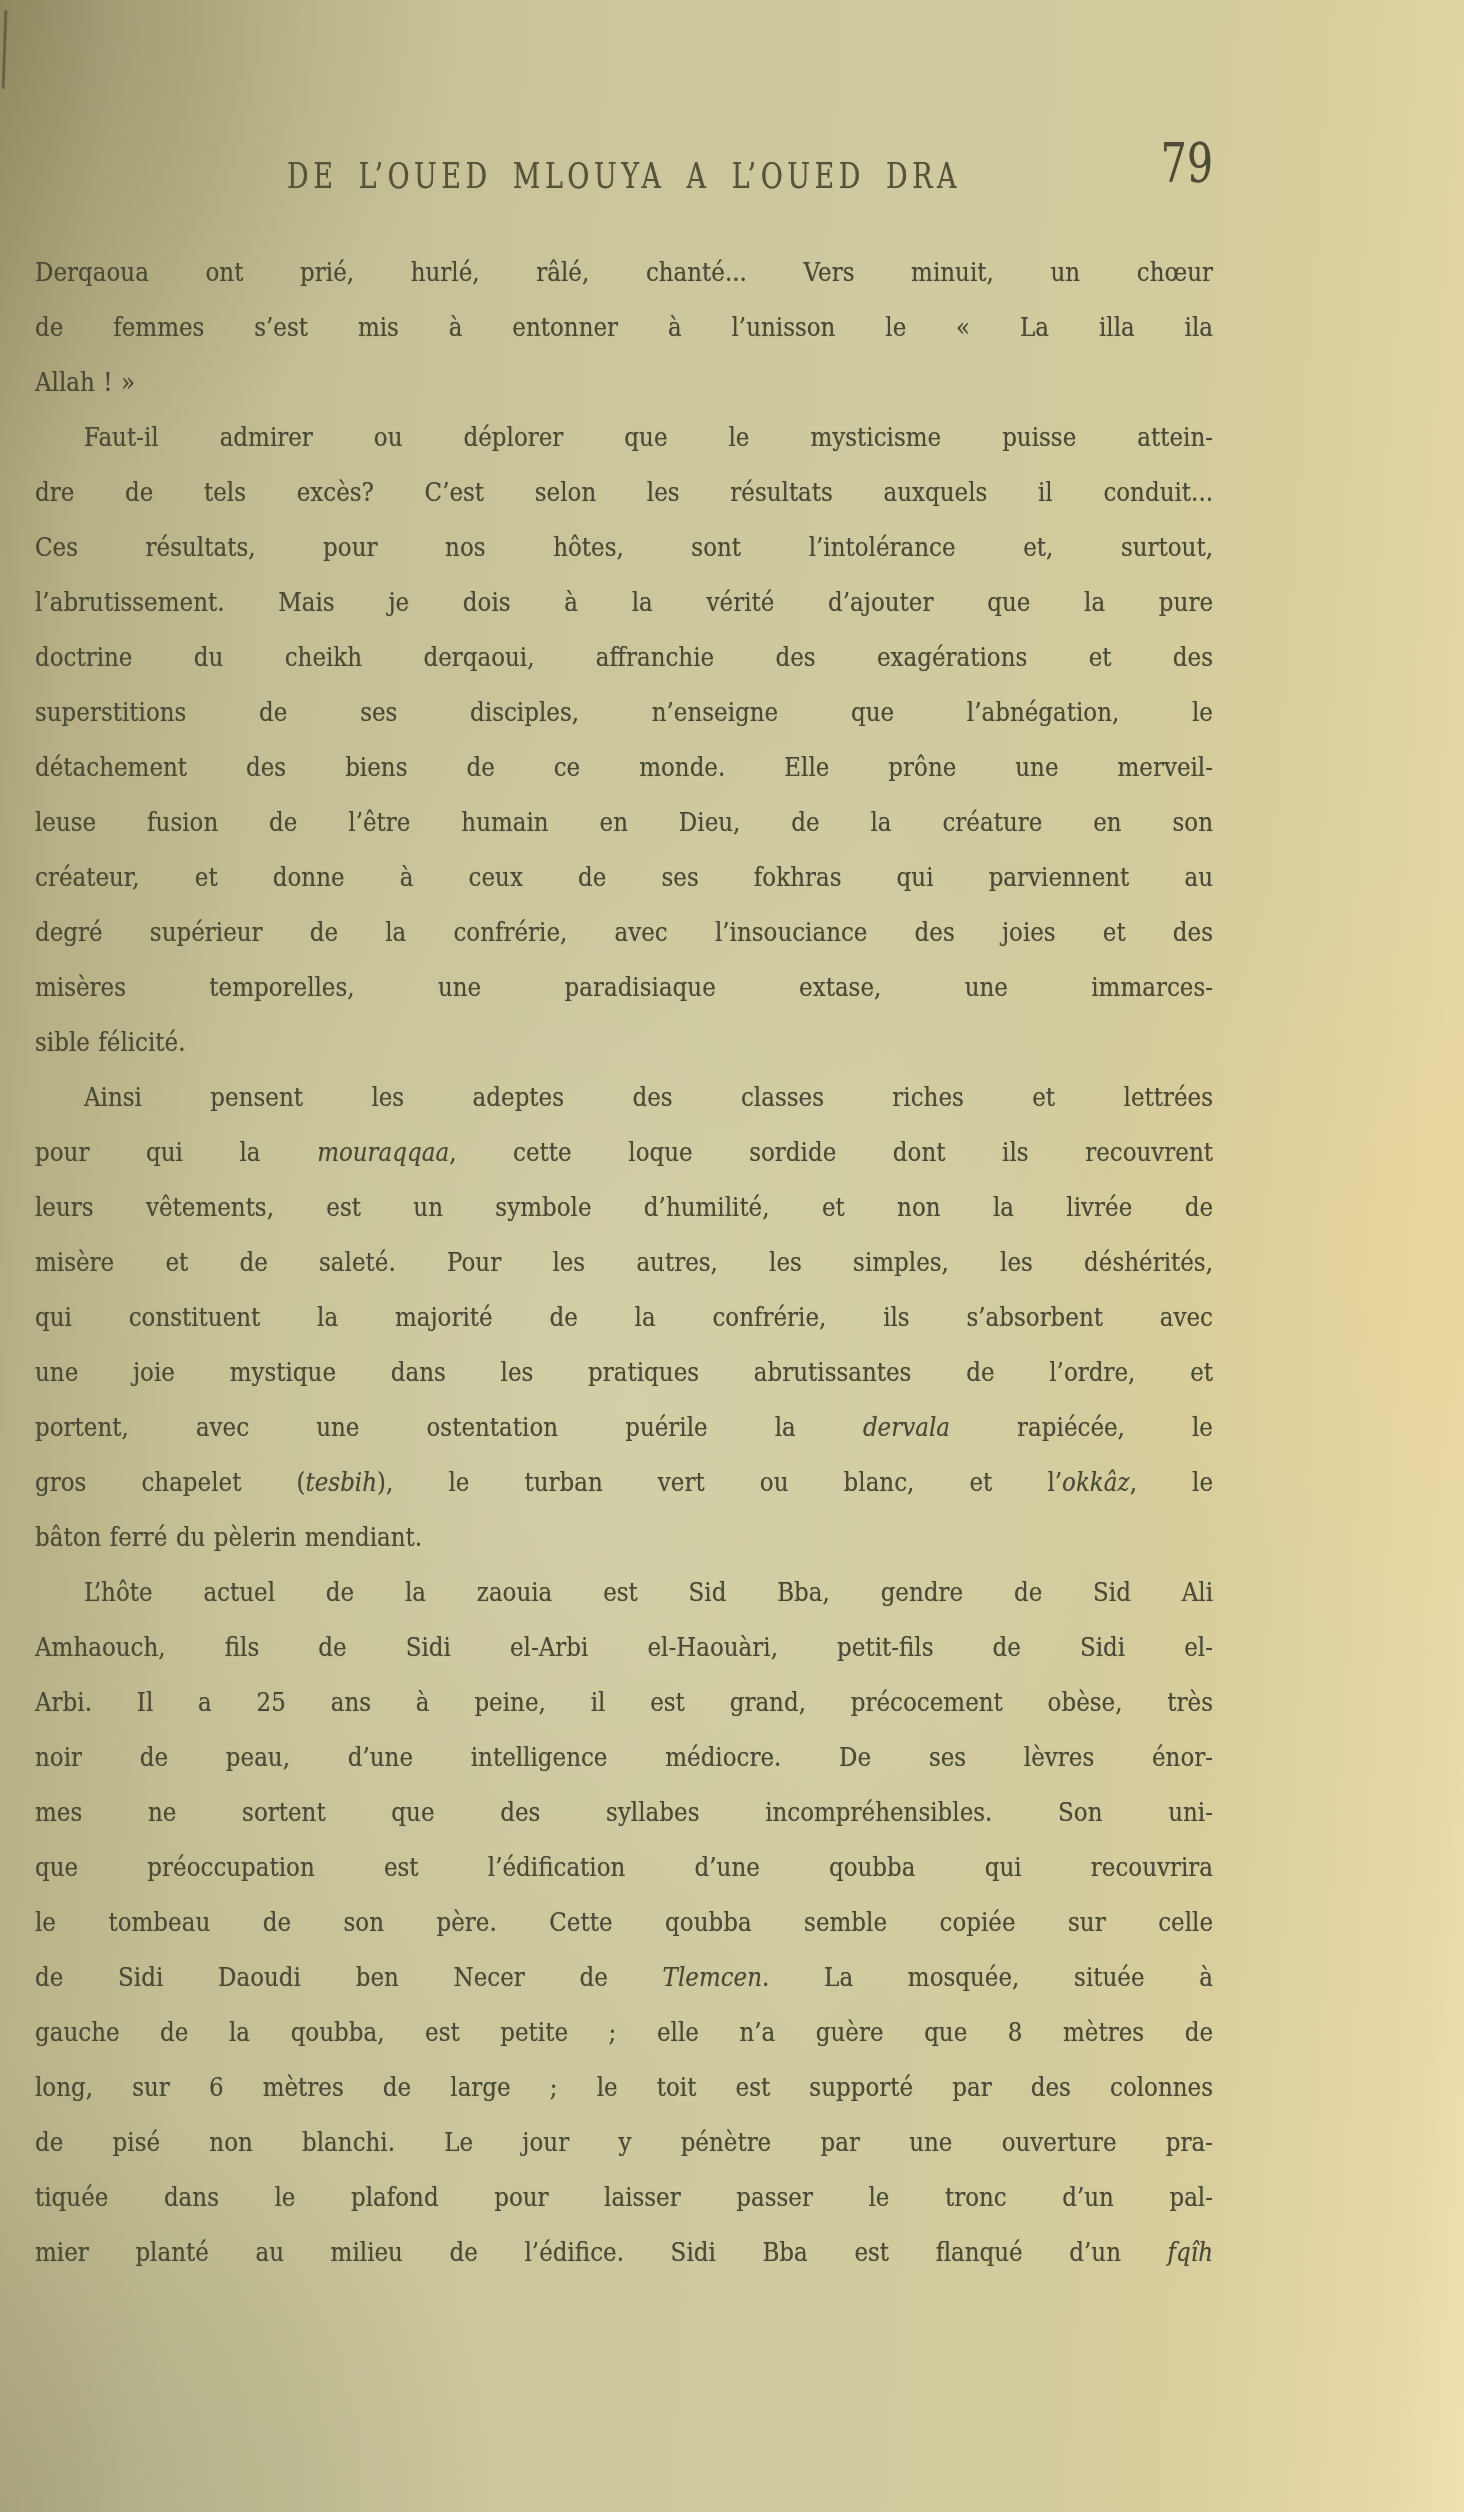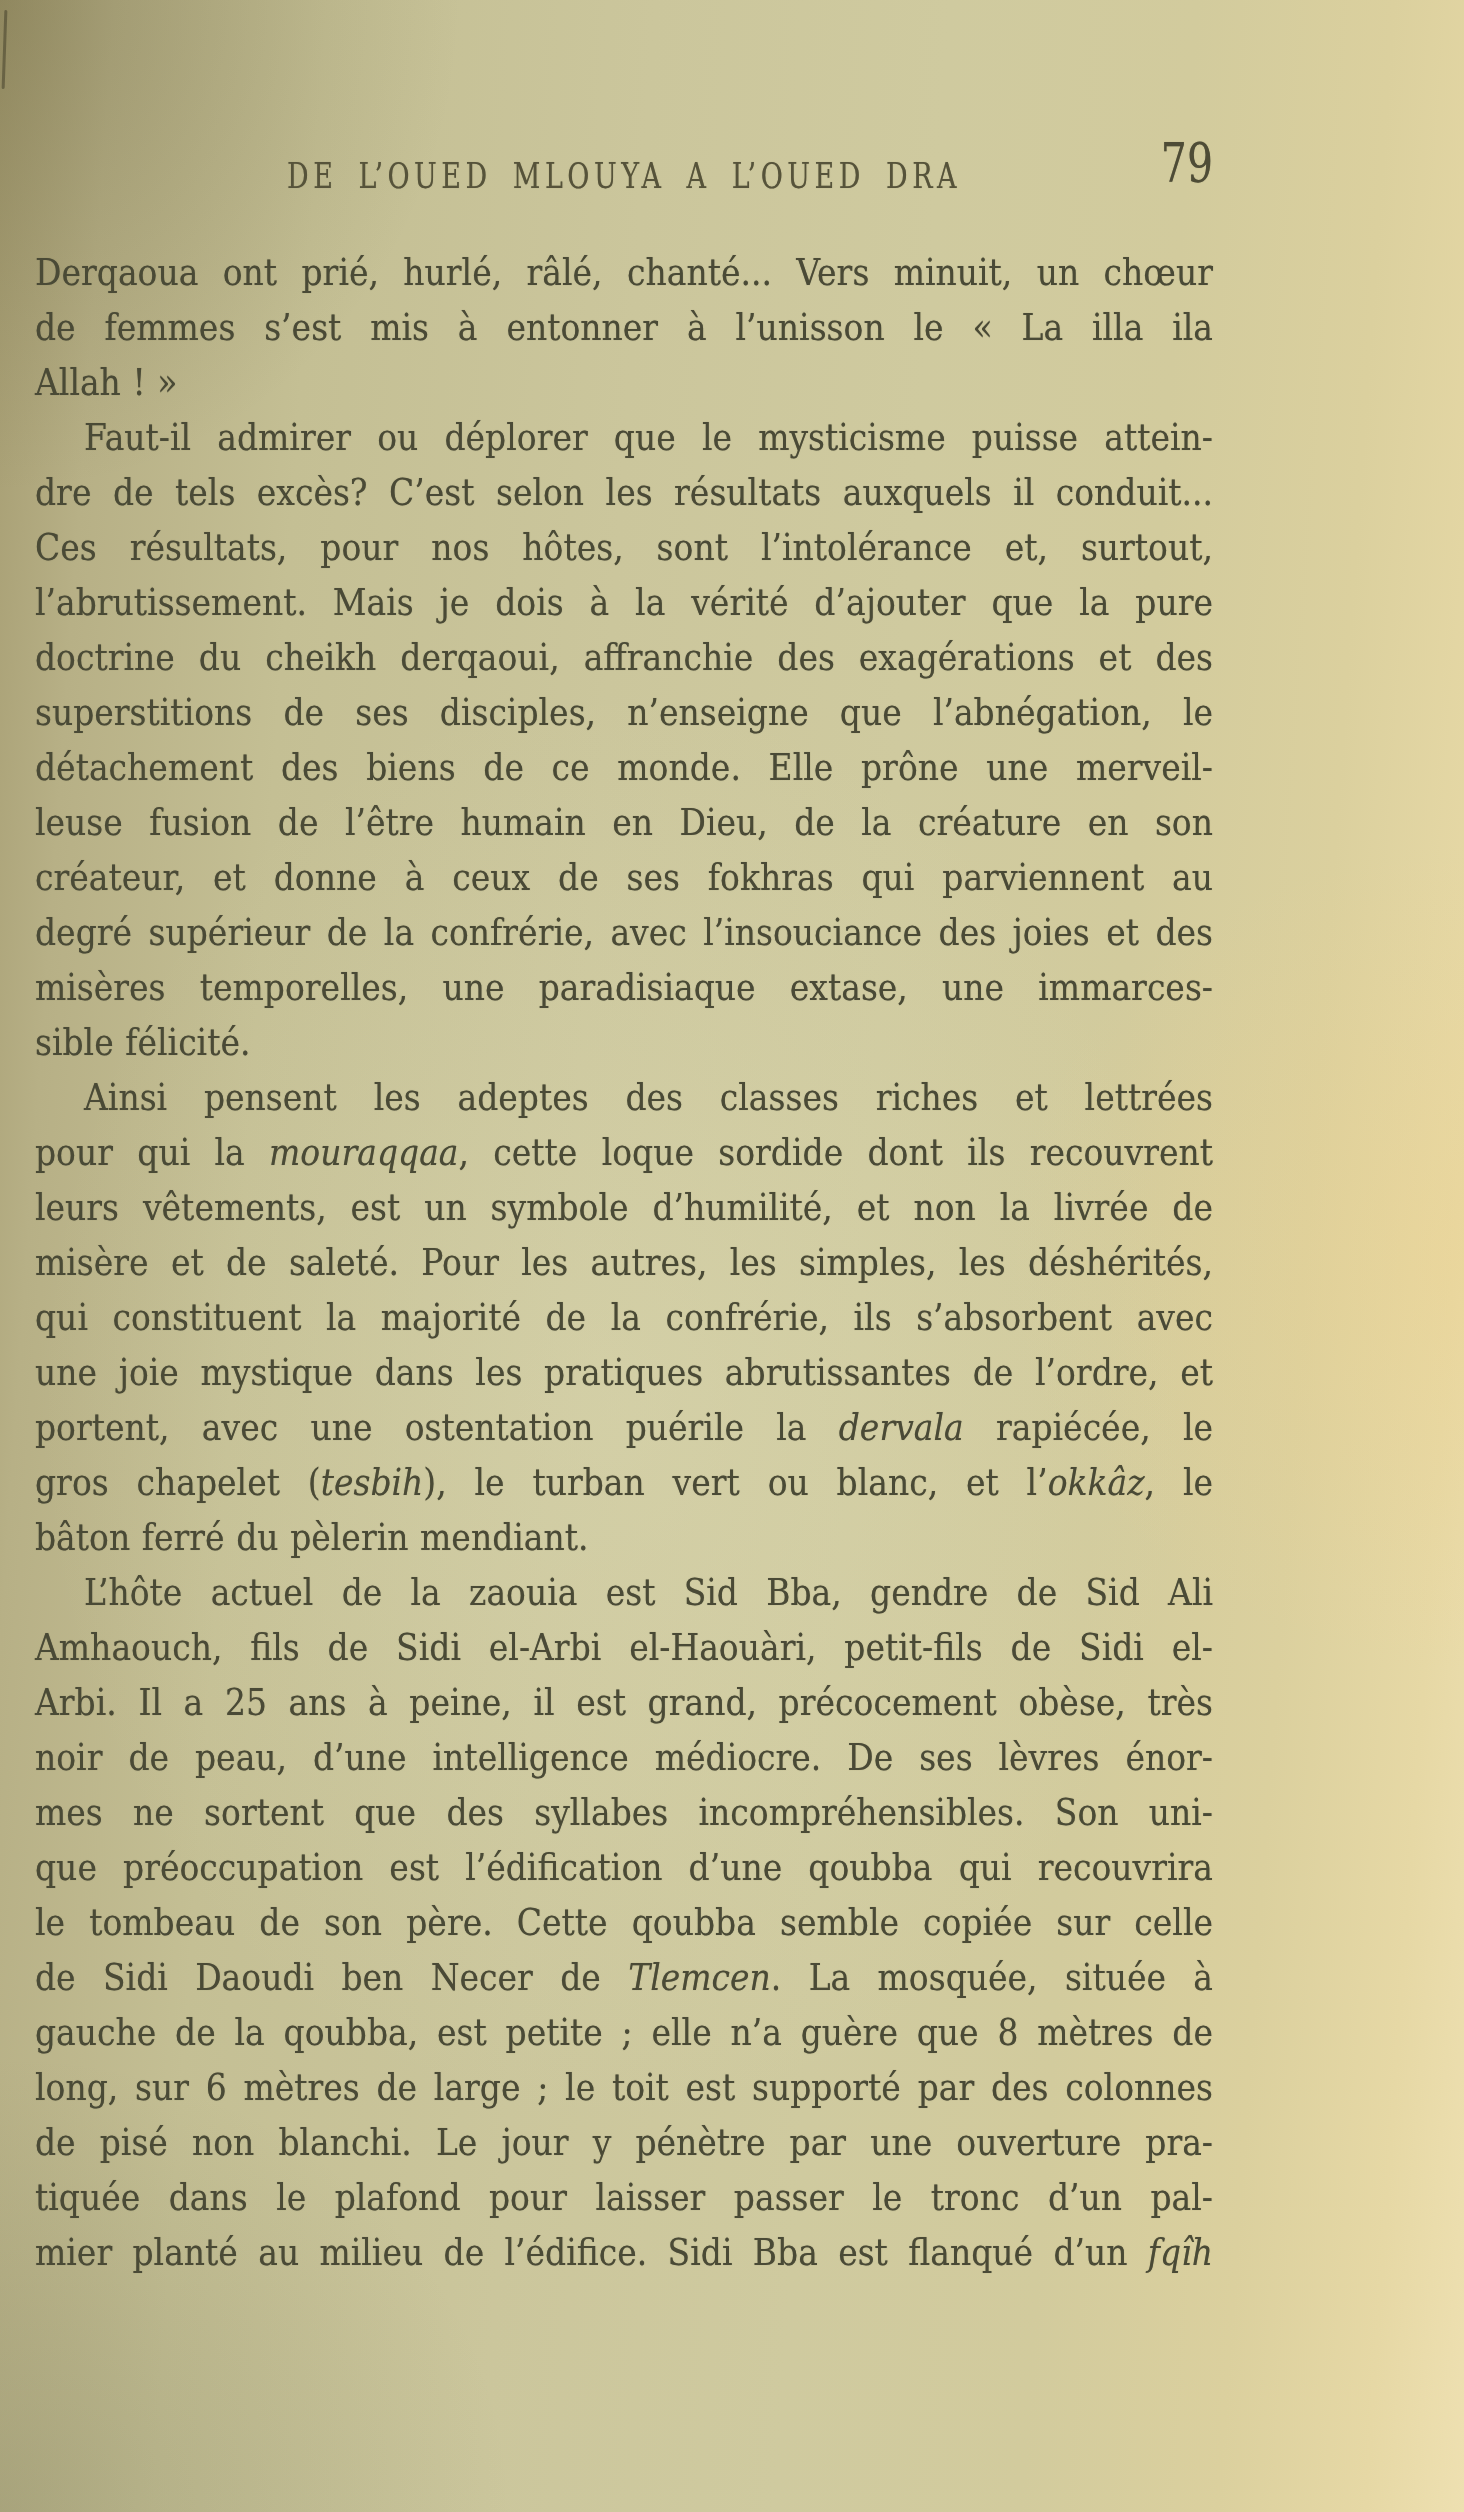--- a/index.html
+++ b/index.html
@@ -64,21 +64,21 @@
     color: #4e4c36;
     transform: scaleY(1.3);
     transform-origin: 50% 40%;
     text-shadow: 0 0 0.6px rgba(78, 76, 54, 0.5);
   }
   .text-block {
     position: absolute;
     left: 35px;
     top: 245px;
     width: 1178px;
-    font-size: 33px;
+    font-size: 23px;
     color: #4a4a36;
     word-spacing: 1.1px;
   }
   .line {
     height: 55px;
     line-height: 55px;
     text-align: justify;
     text-align-last: justify;
     transform: scaleY(1.13);
     transform-origin: 50% 55%;

